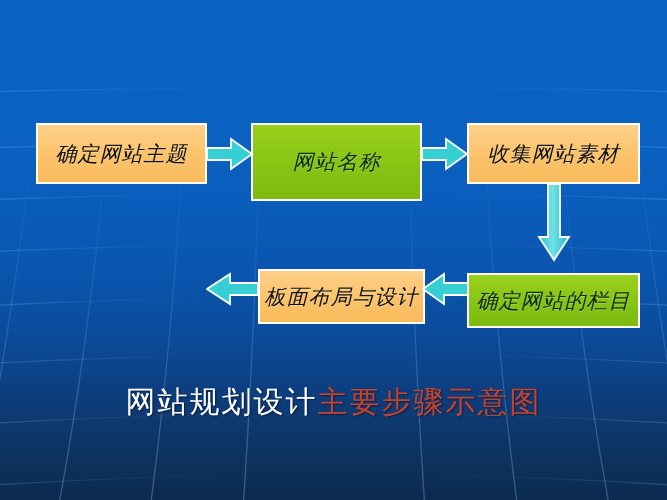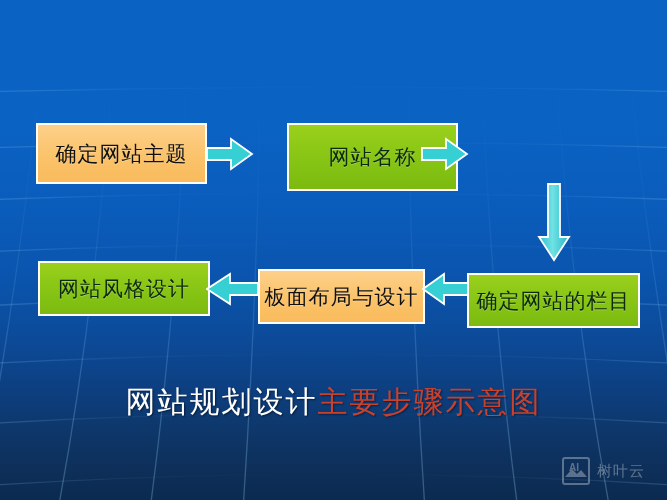--- a/index.html
+++ b/index.html
@@ -38,20 +38,21 @@
     box-sizing: border-box;
     border: 2px solid #ffffff;
     display: flex;
     align-items: center;
     justify-content: center;
     color: #111111;
     font-size: 21px;
     letter-spacing: 1px;
     white-space: nowrap;
     text-shadow: 0 1px 0 rgba(255,255,255,0.25);
+    font-style: italic;
   }
   .node.orange {
     background: linear-gradient(180deg, #fdd08a 0%, #fbc36a 55%, #f9bb5c 100%);
   }
   .node.green {
     background: linear-gradient(180deg, #9ad01c 0%, #85c314 60%, #7cba10 100%);
     color: #0e2a0e;
   }
 
   
@@ -151,36 +152,36 @@
       <path d="M 482 70 C 486 200 498 360 518 510"></path>
       <path d="M 556 70 C 564 200 582 360 610 510"></path>
       <path d="M 630 70 C 642 200 664 360 694 510"></path>
     </g>
   </svg>
 
   <div class="node orange" style="left:36px; top:123px; width:171px; height:61px;">
     <span>确定网站主题</span>
   </div>
 
-  <div class="node green" style="left:251px; top:123px; width:171px; height:68px;margin-left:36px;">
+  <div class="node green" style="left:251px; top:123px; width:171px; height:78px;">
     <span>网站名称</span>
   </div>
 
+  <div class="node orange" style="left:467px; top:123px; width:173px; height:61px;">
+    <span>收集网站素材</span>
+  </div>
 
   <div class="node green" style="left:467px; top:273px; width:173px; height:55px;">
     <span>确定网站的栏目</span>
   </div>
 
   <div class="node orange" style="left:258px; top:261px; width:167px; height:55px;margin-top:8px;">
     <span>板面布局与设计</span>
   </div>
 
-  <div class="node green" style="left:38px; top:261px; width:172px; height:55px;">
-    <span>网站风格设计</span>
-  </div>
 
   <svg class="arrow" style="left:206px; top:135px;" width="48" height="38" viewBox="0 0 48 38">
     <path d="M 1 13 L 25 13 L 25 4 L 46 19 L 25 34 L 25 25 L 1 25 Z" fill="#36cfd4" stroke="#ffffff" stroke-width="1.8" stroke-linejoin="miter"></path>
   </svg>
 
   <svg class="arrow" style="left:421px; top:135px;" width="48" height="38" viewBox="0 0 48 38">
     <path d="M 1 13 L 25 13 L 25 4 L 46 19 L 25 34 L 25 25 L 1 25 Z" fill="#36cfd4" stroke="#ffffff" stroke-width="1.8" stroke-linejoin="miter"></path>
   </svg>
 
   <svg class="arrow" style="left:535px; top:183px;" width="38" height="80" viewBox="0 0 38 80">
@@ -199,23 +200,14 @@
   </svg>
 
   <svg class="arrow" style="left:206px; top:270px;" width="54" height="38" viewBox="0 0 54 38">
     <path d="M 52 13 L 24 13 L 24 4 L 1 19 L 24 34 L 24 25 L 52 25 Z" fill="#36cfd4" stroke="#ffffff" stroke-width="1.8" stroke-linejoin="miter"></path>
   </svg>
 
   <div class="caption">
     <span class="part-white">网站规划设计</span><span class="part-red">主要步骤示意图</span>
   </div>
 
-  <div class="watermark">
-    <span class="wm-icon">
-      <svg width="24" height="24" viewBox="0 0 24 24" aria-hidden="true">
-        <path d="M 1 18 L 8 10 L 13 15 L 17 11 L 23 18 Z" fill="#c9cfd6"></path>
-        <text x="5" y="12" font-family="Liberation Sans, sans-serif" font-size="10" font-weight="bold" fill="#c9cfd6">AI</text>
-      </svg>
-    </span>
-    <span class="wm-label">树叶云</span>
-  </div>
 
 </div>
 
 </body></html>

